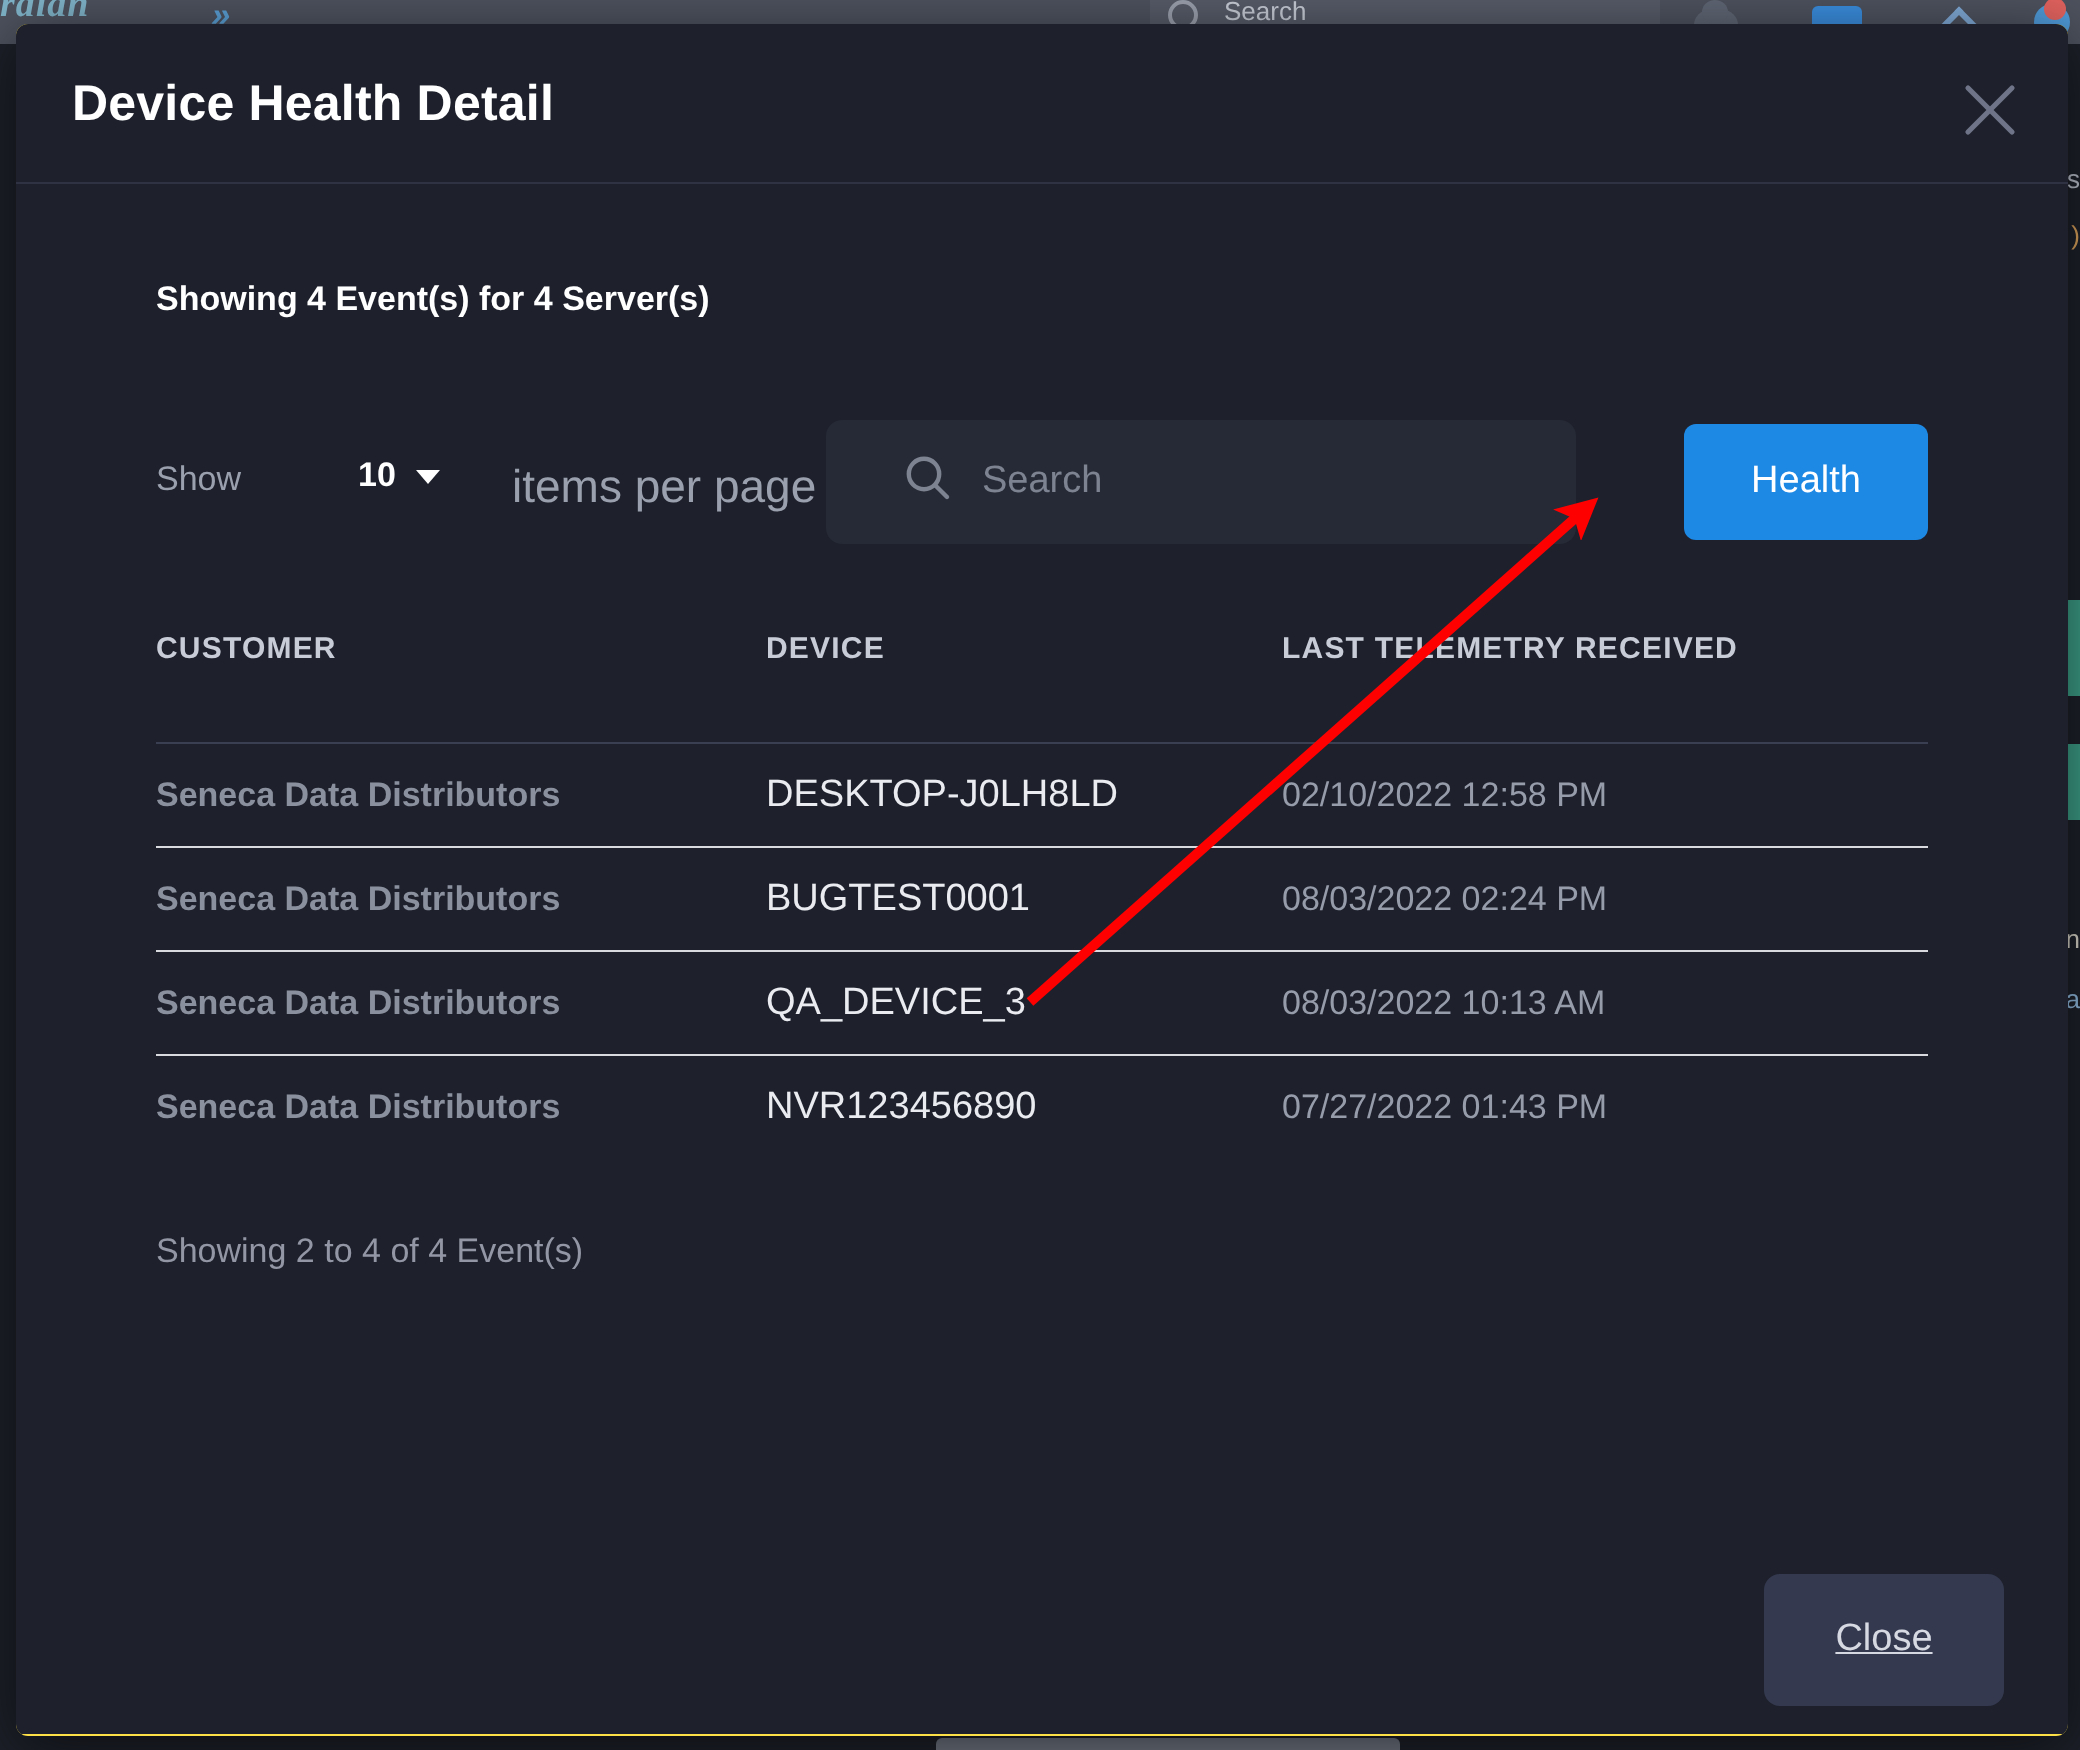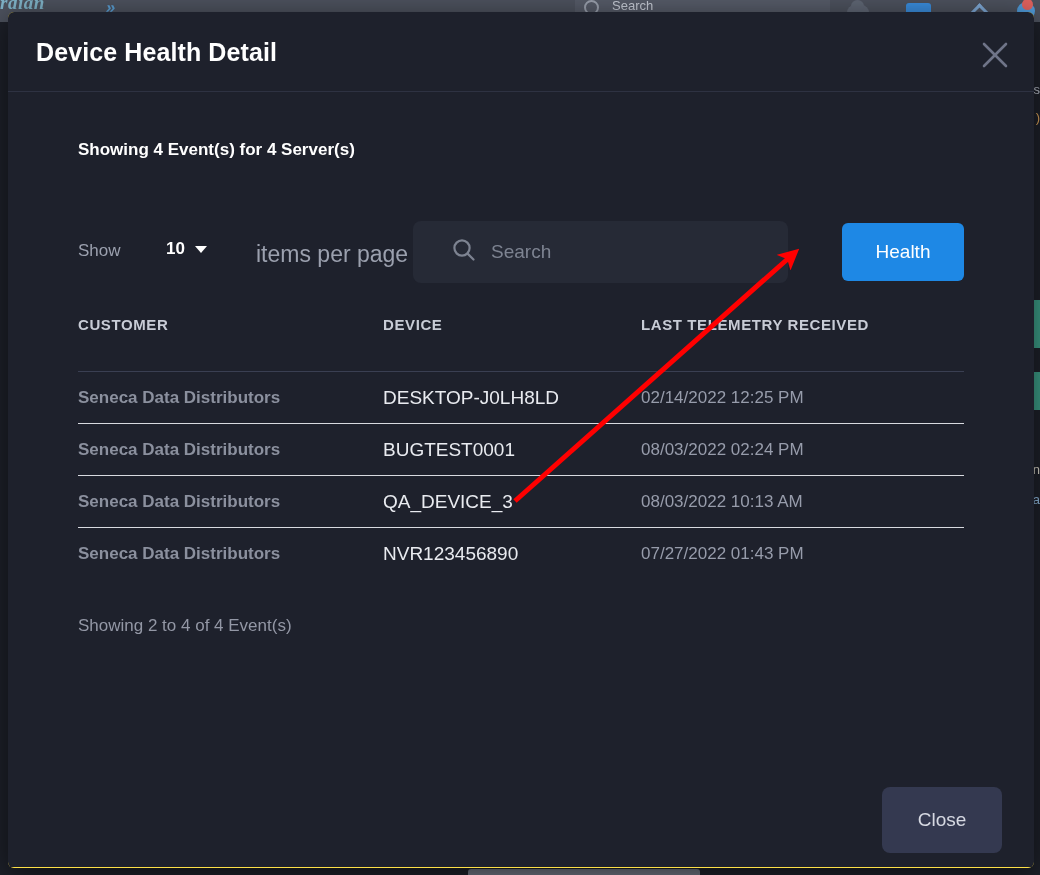--- a/index.html
+++ b/index.html
@@ -198,21 +198,21 @@
     top: 48px;
     font-size: 17px;
     font-weight: 700;
     color: #ffffff;
   }
 
   
   #controls {
     position: absolute;
     left: 70px;
-    top: 129px;
+    top: 118px;
     right: 70px;
     height: 62px;
   }
   #show-label {
     position: absolute;
     left: 0; top: 20px;
     font-size: 17px;
     color: #9ba0ae;
   }
   #page-size-select {
@@ -220,20 +220,21 @@
     left: 88px; top: 18px;
     display: flex;
     align-items: center;
     gap: 10px;
     cursor: pointer;
   }
   #page-size-value {
     font-size: 17px;
     font-weight: 700;
     color: #ffffff;
+    margin-left: 13px;
   }
   #page-size-caret {
     width: 0; height: 0;
     border-left: 6px solid transparent;
     border-right: 6px solid transparent;
     border-top: 7px solid #ffffff;
   }
   #items-per-page-label {
     position: absolute;
     left: 178px; top: 20px;
@@ -330,20 +331,21 @@
     top: 1px;
     width: 120px;
     height: 66px;
     background: #343950;
     border: 0;
     border-radius: 8px;
     color: #d6d9e2;
     font-family: "Liberation Sans", sans-serif;
     font-size: 19px;
     cursor: pointer;
+    text-decoration: underline;
   }
 
   
   #annotation-arrow {
     position: absolute;
     inset: 0;
     pointer-events: none;
   }
 </style>
 </head>
@@ -430,21 +432,21 @@
           <tr>
             <th class="col-customer">CUSTOMER</th>
             <th class="col-device">DEVICE</th>
             <th class="col-last">LAST TELEMETRY RECEIVED</th>
           </tr>
         </thead>
         <tbody>
           <tr>
             <td class="cell-customer">Seneca Data Distributors</td>
             <td class="cell-device">DESKTOP-J0LH8LD</td>
-            <td class="cell-last">02/14/2022 12:25 PM</td>
+            <td class="cell-last">02/10/2022 12:58 PM</td>
           </tr>
           <tr>
             <td class="cell-customer">Seneca Data Distributors</td>
             <td class="cell-device">BUGTEST0001</td>
             <td class="cell-last">08/03/2022 02:24 PM</td>
           </tr>
           <tr>
             <td class="cell-customer">Seneca Data Distributors</td>
             <td class="cell-device">QA_DEVICE_3</td>
             <td class="cell-last">08/03/2022 10:13 AM</td>

